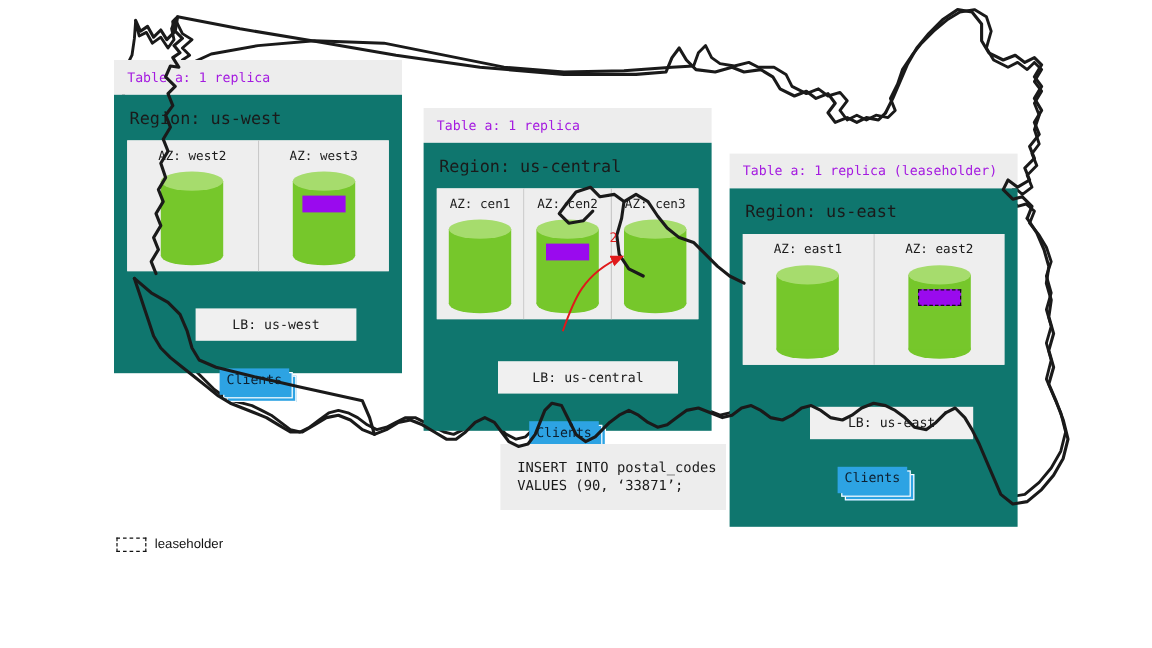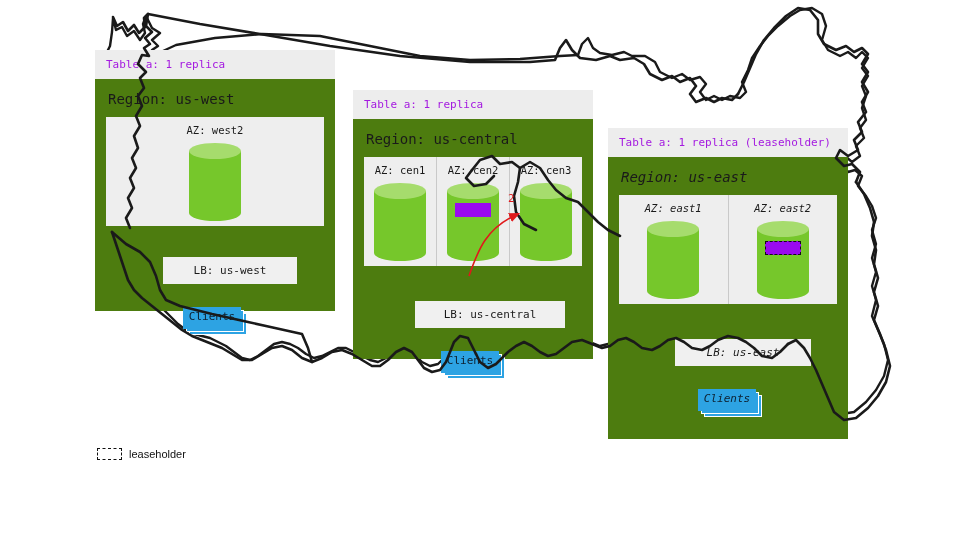--- a/index.html
+++ b/index.html
@@ -31,21 +31,21 @@
   .panel-header {
     background: #ededed;
     color: #a41ae0;
     font-size: 11px;
     line-height: 11px;
     padding: 9px 0 9px 11px;
     letter-spacing: 0px;
     white-space: nowrap;
   }
   .panel-body {
-    background: #4d7c0f;
+    background: #0f766e;
     padding: 0;
     position: relative;
   }
   .region-title {
     font-size: 14px;
     color: #1a1a1a;
     padding: 12px 0 10px 13px;
     white-space: nowrap;
   }
   .az-row {
@@ -294,20 +294,29 @@
       <div class="region-title">Region: us-west</div>
       <div class="az-row">
         <div class="az-cell">
           <div class="az-label">AZ: west2</div>
           <div class="cyl">
             <div class="bottom"></div>
             <div class="body"></div>
             <div class="top"></div>
           </div>
         </div>
+        <div class="az-cell">
+          <div class="az-label">AZ: west3</div>
+          <div class="cyl">
+            <div class="bottom"></div>
+            <div class="body"></div>
+            <div class="top"></div>
+            <div class="range"></div>
+          </div>
+        </div>
       </div>
       <div class="lb-box" style="left:68px; top:178px; width:110px;">LB: us-west</div>
       <div class="clients" style="left:88px; top:228px;">
         <div class="sheet s3"></div>
         <div class="sheet s2"></div>
         <div class="sheet s1">Clients</div>
       </div>
     </div>
   </div>
 
@@ -342,25 +351,27 @@
           </div>
         </div>
       </div>
       <div class="lb-box" style="left:62px; top:182px; width:126px;">LB: us-central</div>
       <div class="clients" style="left:88px; top:232px;">
         <div class="sheet s3"></div>
         <div class="sheet s2"></div>
         <div class="sheet s1">Clients</div>
       </div>
     </div>
+    <div class="sql-box" style="left:64px; top:280px; width:160px;">INSERT INTO postal_codes
+VALUES (90, ‘33871’;</div>
   </div>
 
   <div class="region-panel" style="left:608px; top:128px; width:240px;">
     <div class="panel-header">Table a: 1 replica (leaseholder)</div>
-    <div class="panel-body" style="height:282px;font-style:italic;">
+    <div class="panel-body" style="height:282px;">
       <div class="region-title">Region: us-east</div>
       <div class="az-row">
         <div class="az-cell">
           <div class="az-label">AZ: east1</div>
           <div class="cyl">
             <div class="bottom"></div>
             <div class="body"></div>
             <div class="top"></div>
           </div>
         </div>

